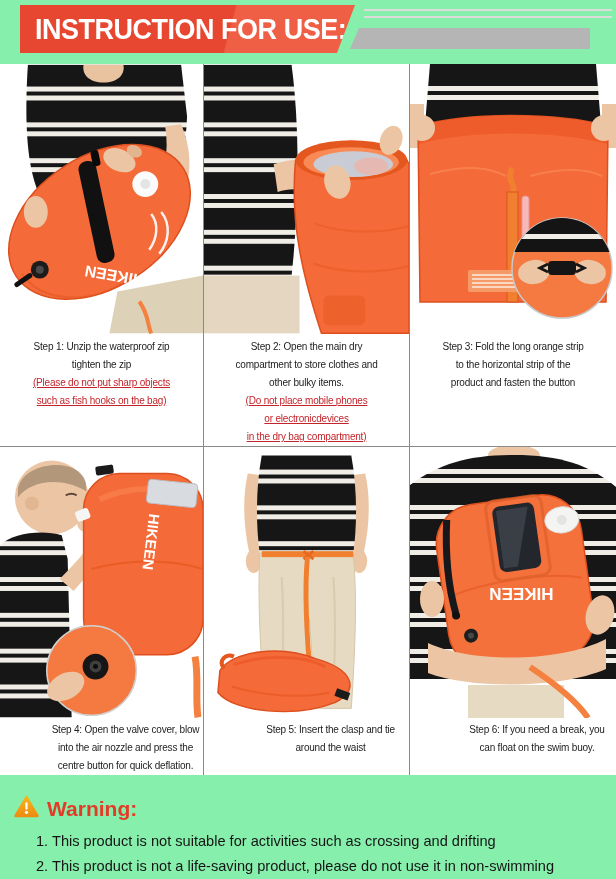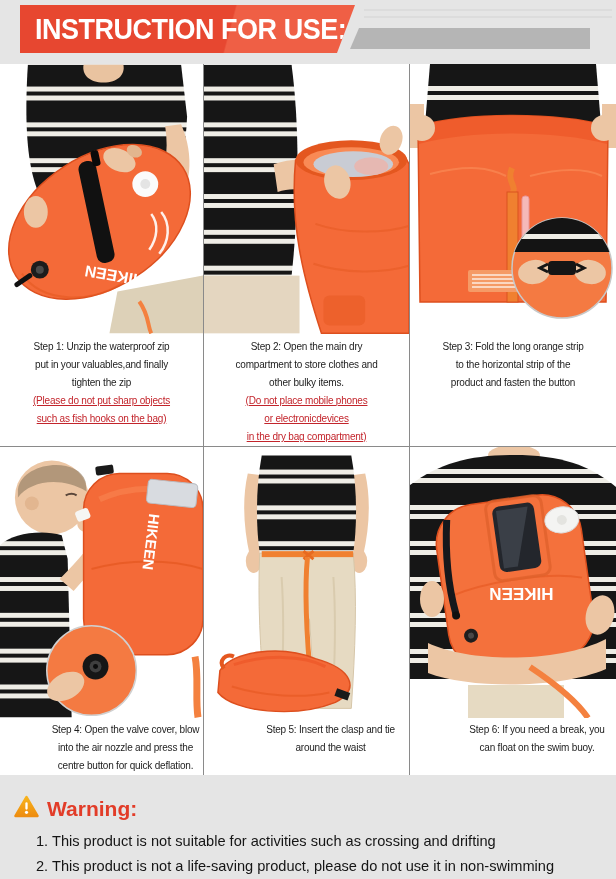--- a/index.html
+++ b/index.html
@@ -1,16 +1,16 @@
 <!DOCTYPE html>
 <html><head>
 <meta charset="utf-8">
 <style>
   html,body{margin:0;padding:0;background:#fff;}
-  .page{position:relative;width:616px;height:879px;background:#e5e5e5;overflow:hidden;
+  .page{position:relative;width:616px;height:879px;background:#86efac;overflow:hidden;
         font-family:"Liberation Sans",sans-serif;}
   
   .banner{position:absolute;left:20px;top:5px;width:335px;height:48px;
           background:linear-gradient(105deg,#e74730 62%,#ef5f45 62.5%);
           clip-path:polygon(0 0,100% 0,calc(100% - 18px) 100%,0 100%);}
   .banner-title{display:inline-block;line-height:48px;padding-left:16px;
           font-size:29px;font-weight:700;color:#fff;letter-spacing:-0.5px;
           transform:scaleX(.93);transform-origin:left center;white-space:nowrap;}
   .hline{position:absolute;height:2px;background:#dcdcdc;left:364px;width:248px;}
   .hline.l1{top:9px}.hline.l2{top:16px}
@@ -86,21 +86,20 @@
           </g>
           <g>
             <ellipse cx="120" cy="96" rx="17" ry="11" fill="#ecc6a4" transform="rotate(24 120 96)"></ellipse>
             <ellipse cx="135" cy="87" rx="8" ry="6" fill="#e2b58e" transform="rotate(24 135 87)"></ellipse>
             <ellipse cx="36" cy="148" rx="12" ry="16" fill="#ecc6a4"></ellipse>
           </g>
         </svg>
       </div>
       <div class="caption">
         <div class="cap-line">Step 1: Unzip the waterproof zip</div>
-        <div class="cap-line">put in your valuables,and finally</div>
         <div class="cap-line">tighten the zip</div>
         <div class="cap-line warn">(Please do not put sharp objects</div>
         <div class="cap-line warn">such as fish hooks on the bag)</div>
       </div>
     </div>
 
     <div class="cell r1 c2">
       <div class="photo">
         <svg viewBox="0 0 206 270">
           <defs>

